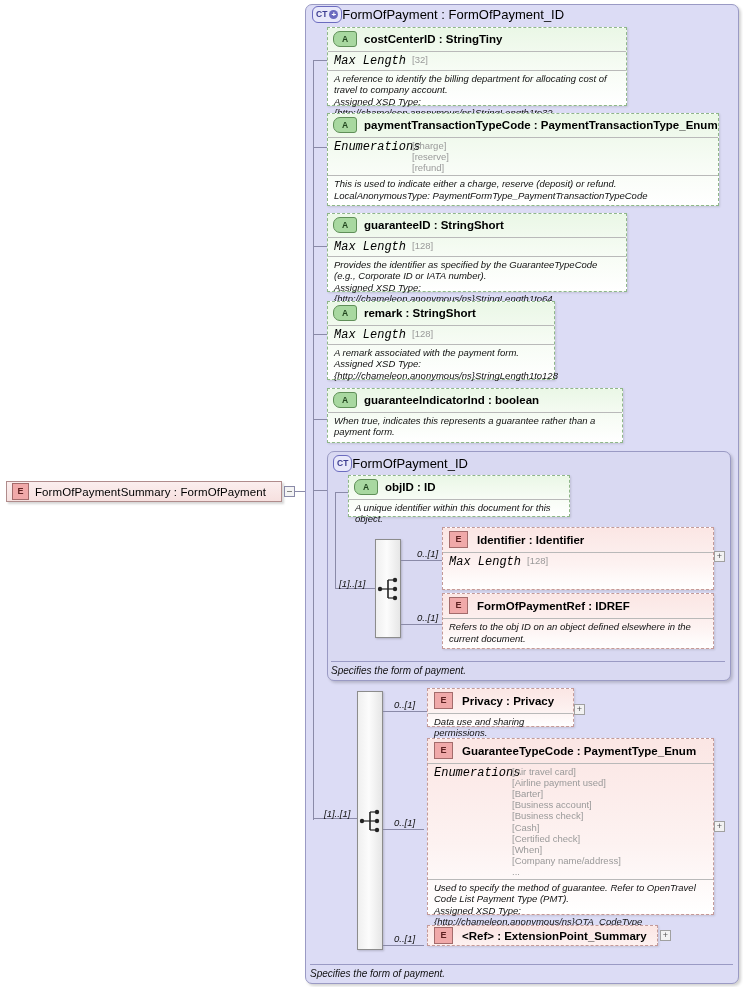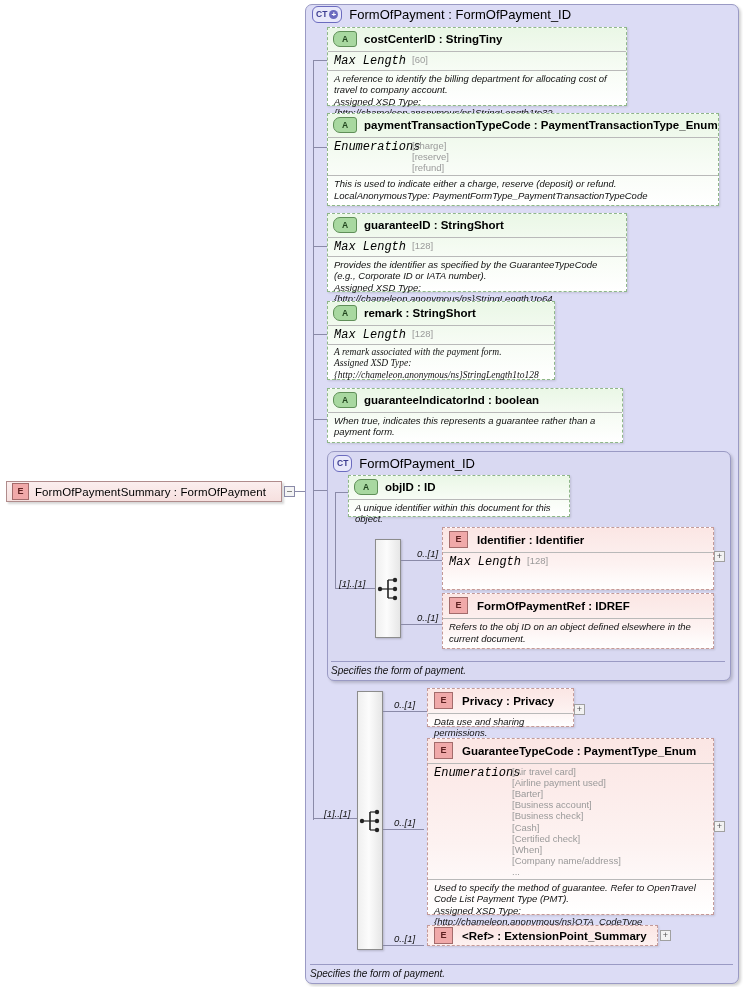--- a/index.html
+++ b/index.html
@@ -24,21 +24,21 @@
     display:flex;align-items:center;justify-content:center;line-height:1;
   }
   .elbox .ttl{font-size:11.5px;font-weight:normal;letter-spacing:.1px;white-space:nowrap;}
 
   
   .ctpanel{
     background:#dcdcf5;border:1px solid #9a9ac4;border-radius:7px;
     box-shadow:2px 2px 3px rgba(0,0,0,.18);
   }
   .ctpanel.inner{background:#d9d9f2;}
-  .cthead{display:flex;align-items:center;gap:7px;}
+  .cthead{display:flex;align-items:center;}
   .ctbadge{
     border:1px solid #6b6bbf;border-radius:6px;background:#e8e8fa;
     height:15px;padding:0 3px;display:flex;align-items:center;gap:2px;
     font-size:8.5px;font-weight:bold;color:#3b3b8f;line-height:1;
   }
   .ctbadge .pl{
     width:9px;height:9px;border-radius:50%;background:#6b6bbf;color:#fff;
     font-size:8px;display:flex;align-items:center;justify-content:center;
     line-height:1;font-weight:bold;
   }
@@ -134,21 +134,21 @@
 <div class="abs hline" style="left:313px;top:818px;width:47px;"></div>
 <div class="abs vline" style="left:313px;top:490px;height:330px;"></div>
 
 <div class="abs attr" style="left:327px;top:27px;width:300px;height:79px;">
   <div class="hd">
     <div class="abadge">A</div>
     <div class="nm">costCenterID : StringTiny</div>
   </div>
   <div class="sec facet">
     <div class="fl">Max Length</div>
-    <div class="fv">[60]</div>
+    <div class="fv">[32]</div>
   </div>
   <div class="sec docu" style="white-space:pre-line;">A reference to identify the billing department for allocating cost of travel to company account.
 Assigned XSD Type: {http://chameleon.anonymous/ns}StringLength1to32</div>
 </div>
 
 <div class="abs attr" style="left:327px;top:113px;width:392px;height:93px;">
   <div class="hd">
     <div class="abadge">A</div>
     <div class="nm">paymentTransactionTypeCode : PaymentTransactionType_Enum</div>
   </div>
@@ -179,21 +179,21 @@
 
 <div class="abs attr" style="left:327px;top:301px;width:228px;height:79px;">
   <div class="hd">
     <div class="abadge">A</div>
     <div class="nm">remark    : StringShort</div>
   </div>
   <div class="sec facet">
     <div class="fl">Max Length</div>
     <div class="fv">[128]</div>
   </div>
-  <div class="sec docu" style="white-space:pre-line;font-family:Liberation Serif, serif;">A remark associated with the payment form.
+  <div class="sec docu" style="white-space:pre-line;">A remark associated with the payment form.
 Assigned XSD Type: {http://chameleon.anonymous/ns}StringLength1to128</div>
 </div>
 
 <div class="abs attr" style="left:327px;top:388px;width:296px;height:55px;">
   <div class="hd">
     <div class="abadge">A</div>
     <div class="nm">guaranteeIndicatorInd : boolean</div>
   </div>
   <div class="sec docu" style="white-space:pre-line;">When true, indicates this represents a guarantee rather than a payment form.</div>
 </div>

